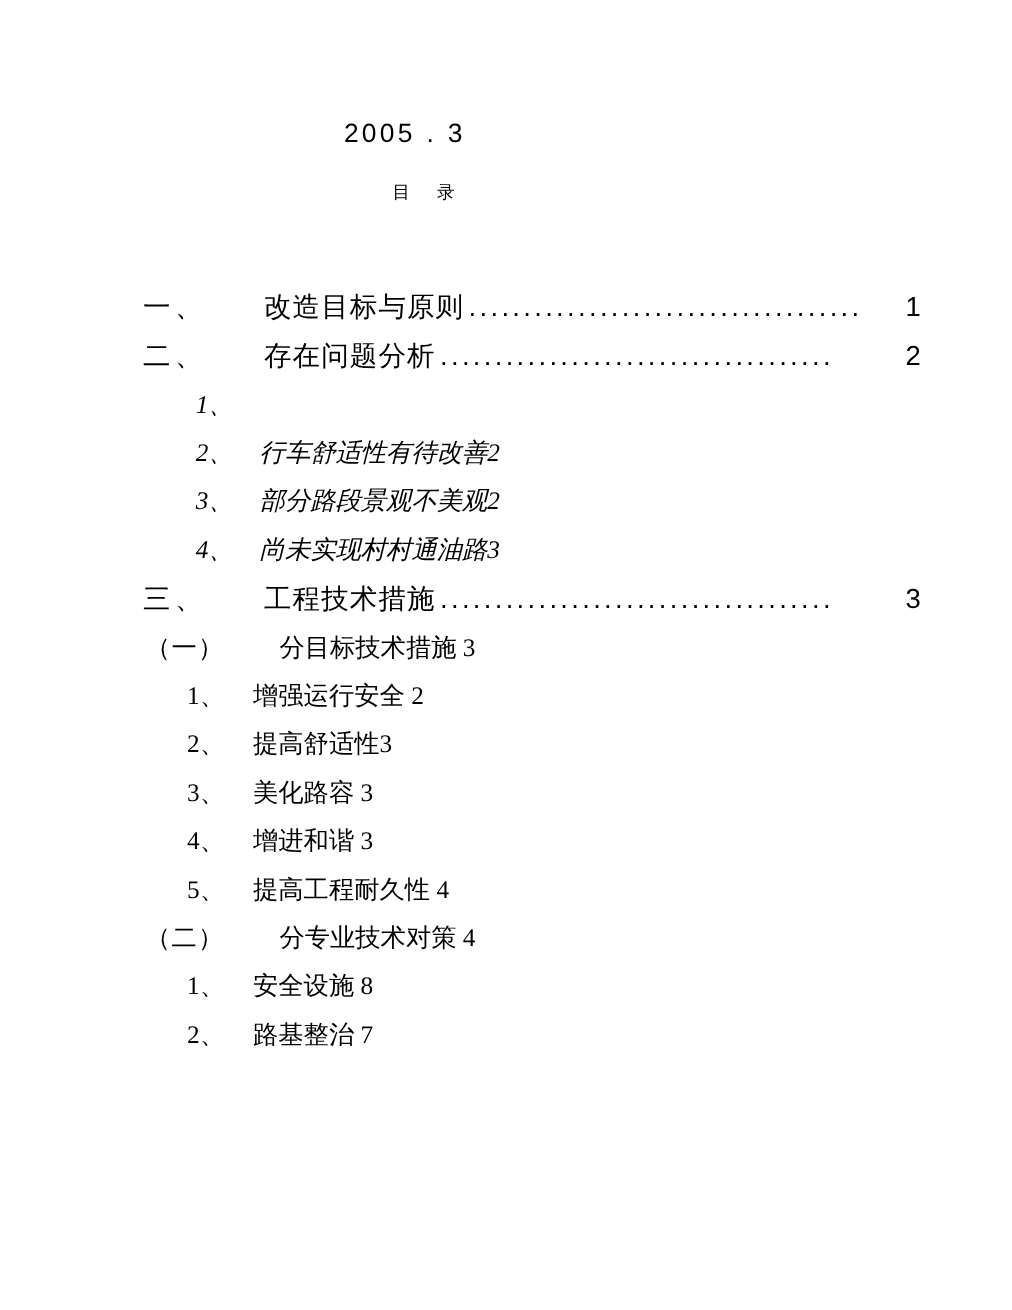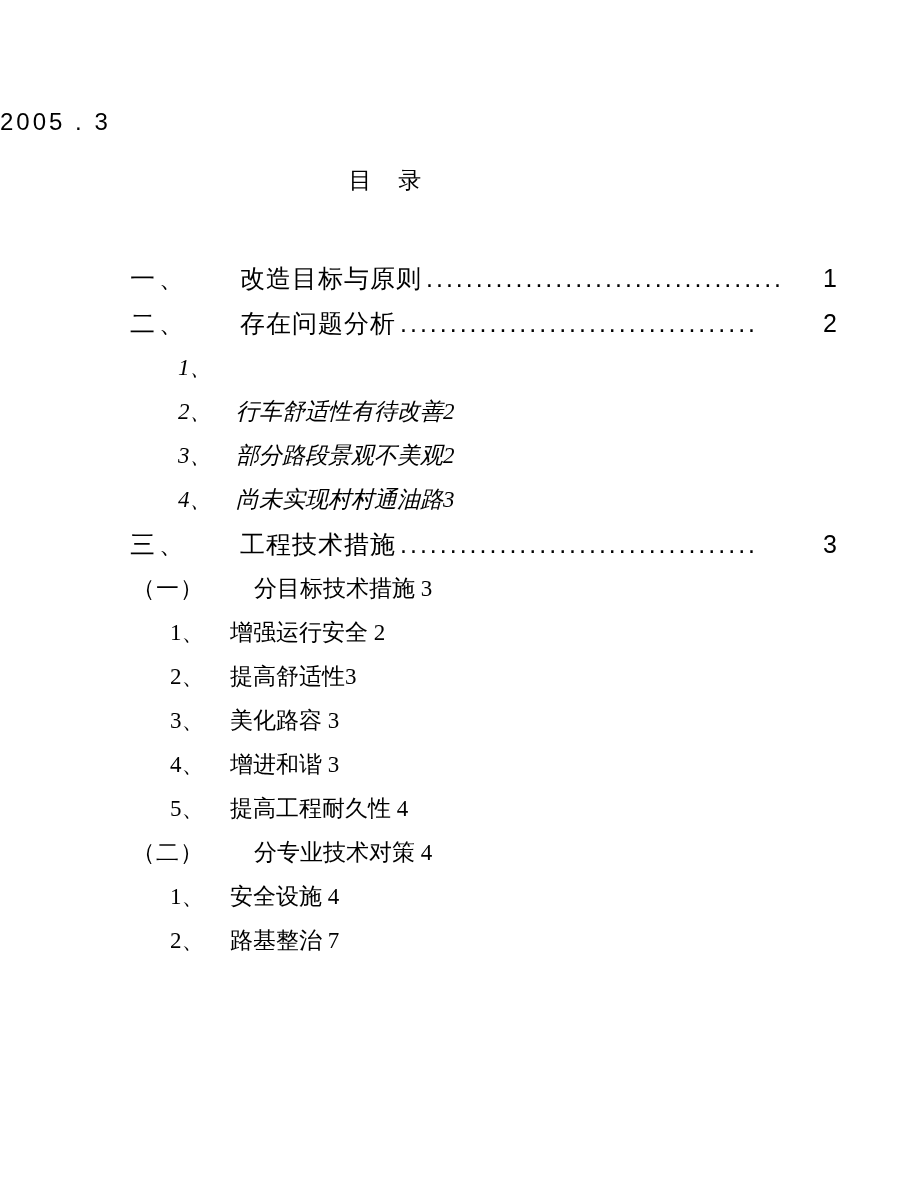--- a/index.html
+++ b/index.html
@@ -20,31 +20,32 @@
     top: 0; left: 0;
     width: 920px;
     height: 1191px;
     background: #ffffff;
   }
   .doc-date {
     position: absolute;
     top: 108px;
     left: 0;
     width: 736px;
+    text-align: center;
     font-size: 24px;
     letter-spacing: 3px;
     font-family: "Liberation Sans", sans-serif;
   }
   .doc-title {
     position: absolute;
     top: 165px;
     left: 0;
     width: 780px;
     text-align: center;
-    font-size: 23px;
+    font-size: 16px;
     letter-spacing: 10px;
     font-family: "Liberation Sans", sans-serif;
     font-weight: normal;
   }
   .toc {
     position: absolute;
     top: 262px;
     left: 0;
     width: 920px;
   }
@@ -228,21 +229,21 @@
       <span class="txt">提高工程耐久性  4</span>
     </div>
 
     <div class="lvlp">
       <span class="num">（二）</span>
       <span class="txt">分专业技术对策  4</span>
     </div>
 
     <div class="lvl2b">
       <span class="num">1、</span>
-      <span class="txt">安全设施   4</span>
+      <span class="txt">安全设施   8</span>
     </div>
     <div class="lvl2b">
       <span class="num">2、</span>
       <span class="txt">路基整治   7</span>
     </div>
 
   </div>
 </div>
 
 </body></html>

